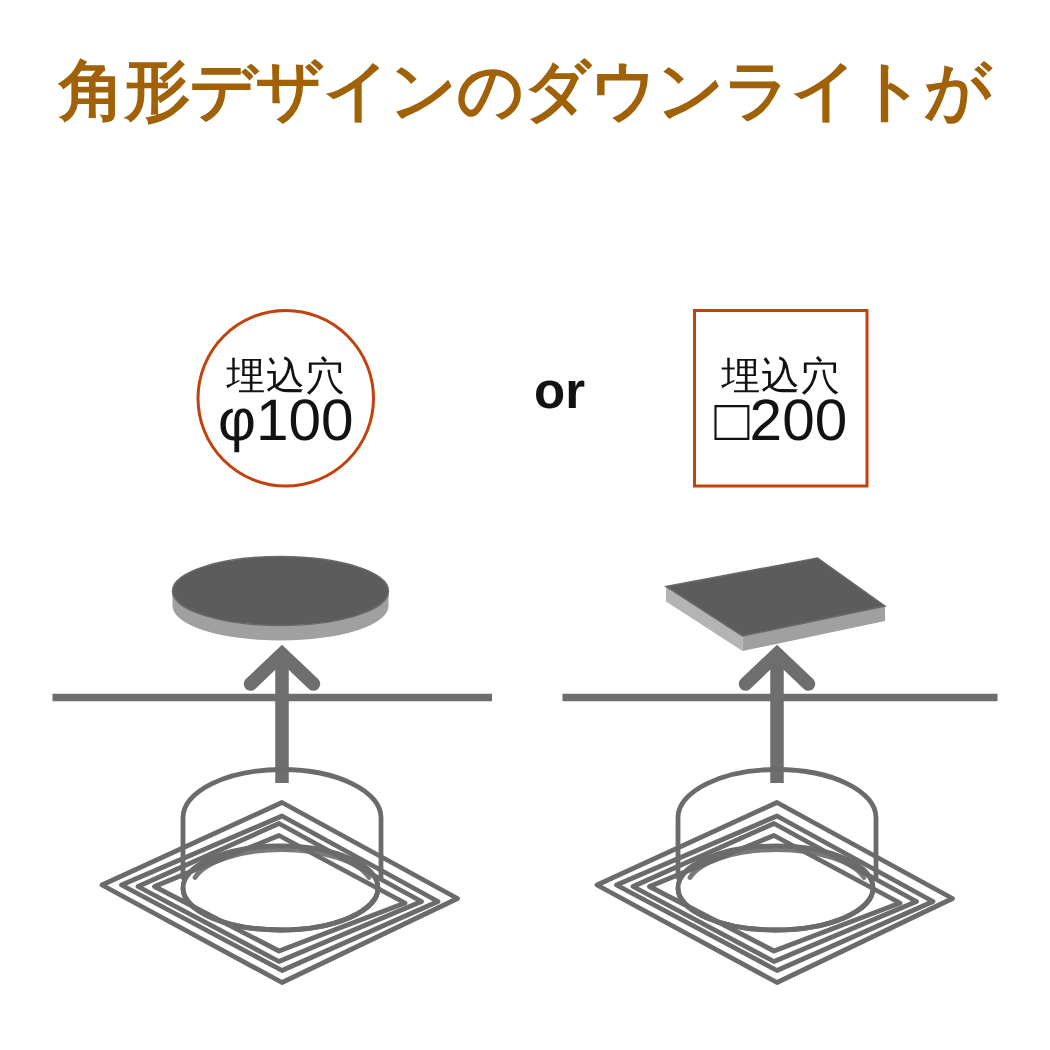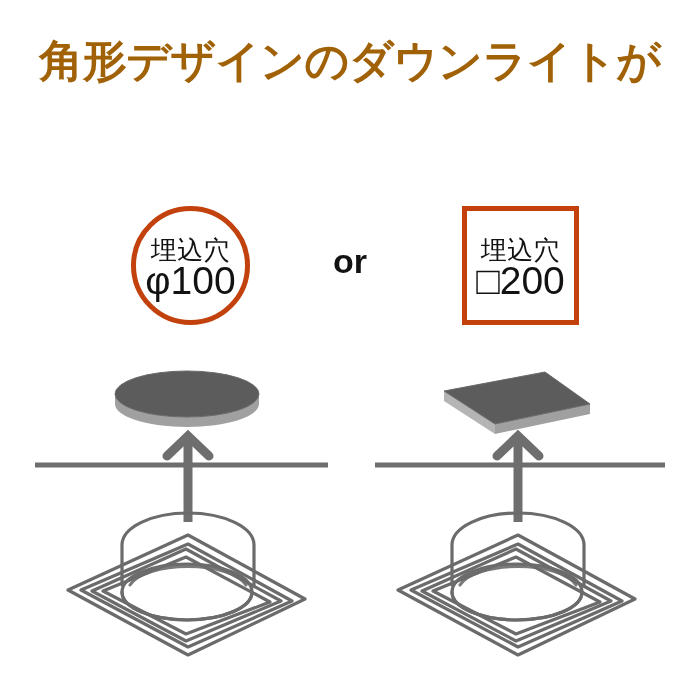--- a/index.html
+++ b/index.html
@@ -44,21 +44,21 @@
   .badge-row {
     position: absolute;
     left: 0;
     top: 200px;
     width: 700px;
     height: 135px;
   }
   .badge {
     position: absolute;
     box-sizing: border-box;
-    border: 5px solid #c2410c;
+    border: 2px solid #c2410c;
     display: flex;
     flex-direction: column;
     align-items: center;
     justify-content: center;
     color: #121212;
     font-size: 27px;
     line-height: 30px;
     font-weight: normal;
     letter-spacing: 0px;
   }
@@ -85,21 +85,21 @@
     display: block;
     font-size: 39px;
     letter-spacing: 0px;
     margin-top: 1px;
   }
   .or-text {
     position: absolute;
     left: 310px;
     top: 42px;
     width: 80px;
-    text-align: center;
+    text-align: right;
     font-size: 34px;
     font-weight: bold;
     color: #121212;
   }
 
   
   .illus {
     position: absolute;
     left: 0;
     top: 0;

